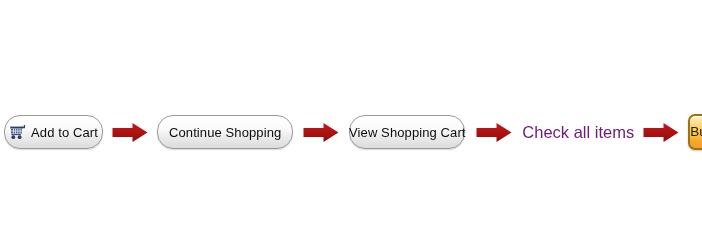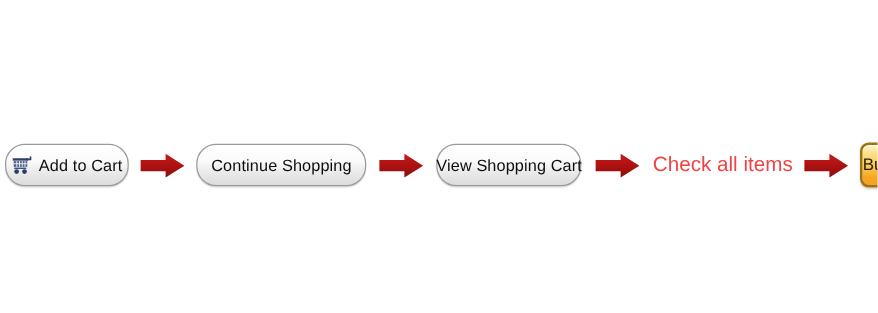--- a/index.html
+++ b/index.html
@@ -89,21 +89,21 @@
   }
 
   .arrow-gap-1 { margin-left: 9px;  margin-right: 9px;  }
   .arrow-gap-2 { margin-left: 10px; margin-right: 10px; }
   .arrow-gap-3 { margin-left: 11px; margin-right: 10px; }
   .arrow-gap-4 { margin-left: 9px;  margin-right: 9px;  }
 
   
   .plain-step {
     font-size: 16.5px;
-    color: #ef4444;
+    color: #701a75;
     white-space: nowrap;
     line-height: 1;
     user-select: none;
   }
 
   
   #btn-buy-now {
     box-sizing: border-box;
     width: 72px;
     height: 36px;

